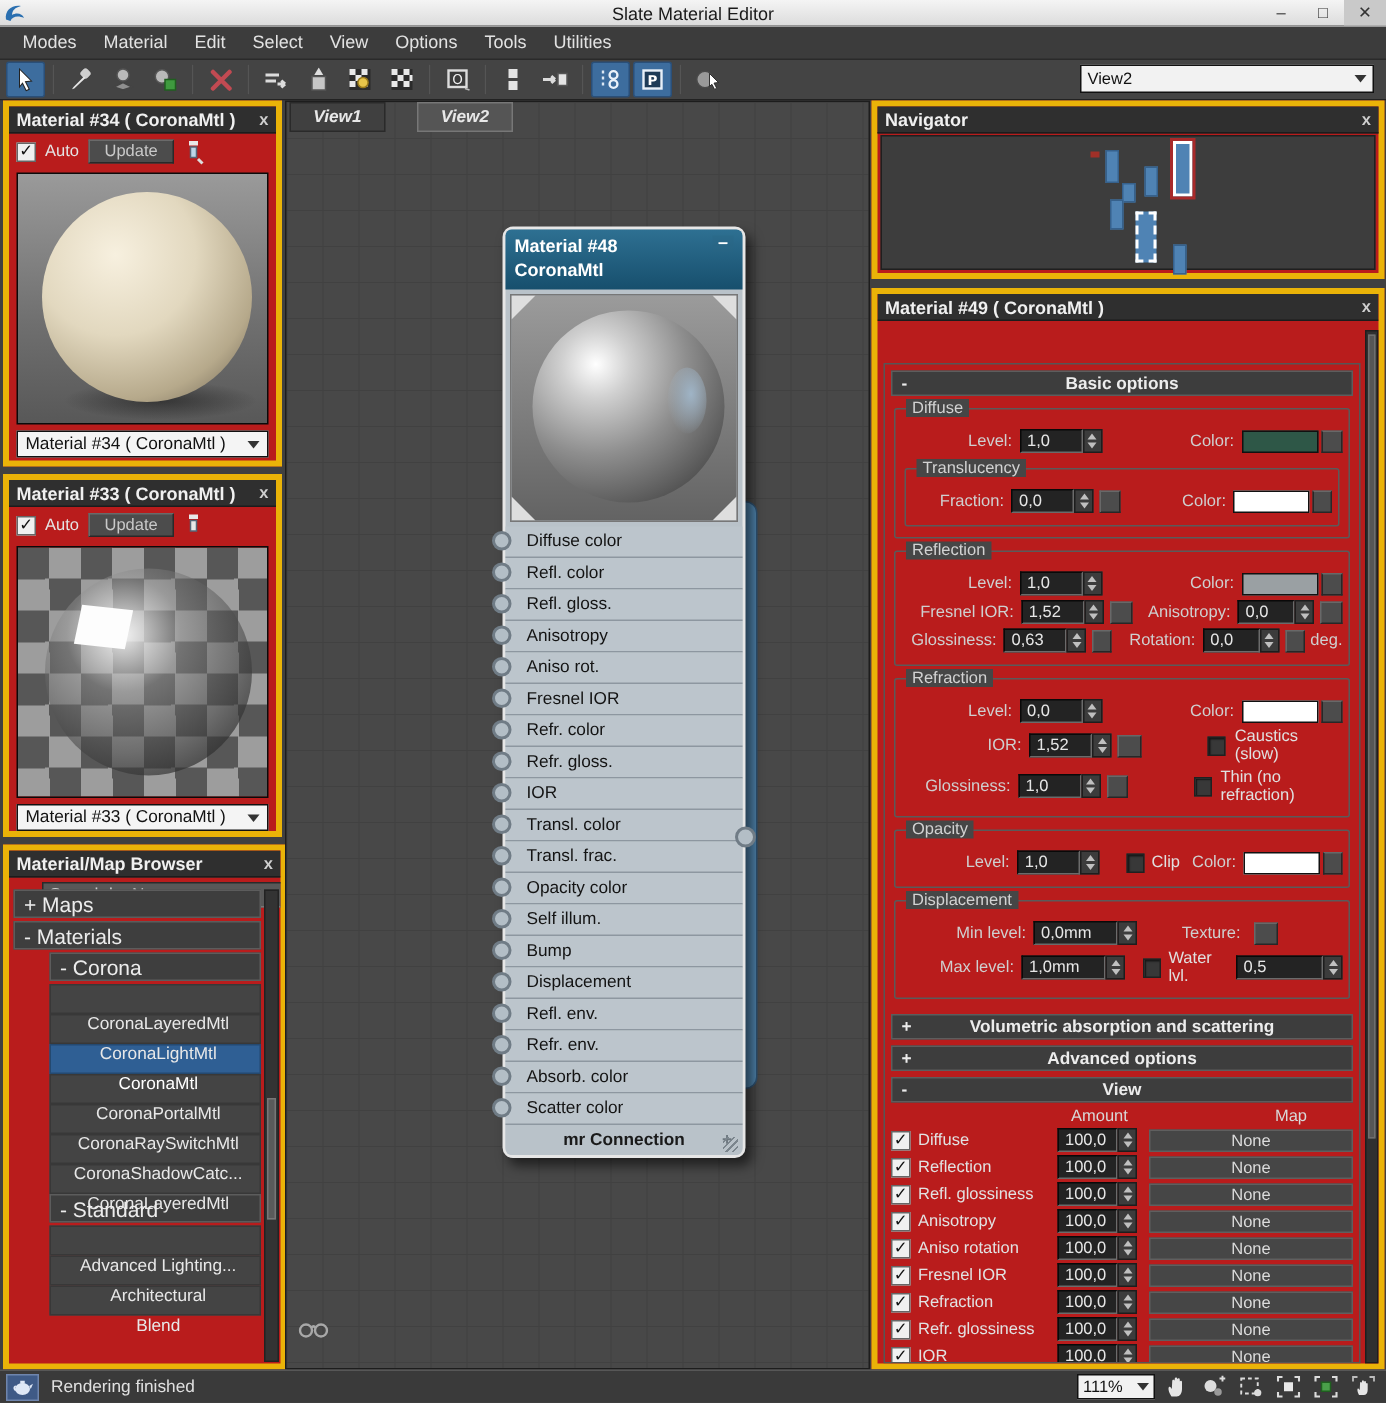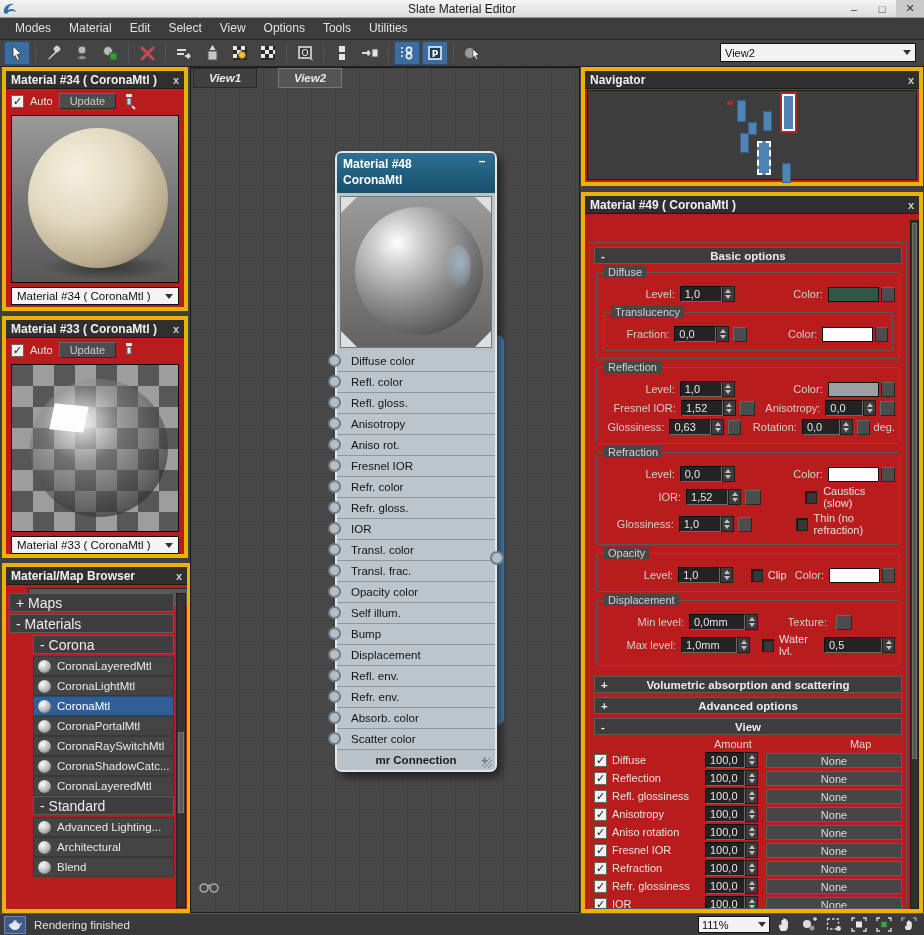--- a/index.html
+++ b/index.html
@@ -110,23 +110,23 @@
     border-right:7px solid transparent; border-top:8px solid #1f1f1f; margin-top:2px; }
   .search-input { flex:1; height:17px; background:#585858; border:1px solid #2a2a2a;
     border-bottom-color:#777; color:#dedede; font-size:11.5px; padding:0 4px;
     font-family:"Liberation Sans",sans-serif; }
   .search-input::placeholder { color:#d0d0d0; opacity:1; }
   .blist { position:absolute; left:3px; right:13px; top:26px; bottom:0; }
   .brollout { height:19px; background:#3e3e3e; border:1px solid #5c5c5c;
     display:flex; align-items:center; padding-left:6px; color:#ececec;
     font-size:14px; margin-bottom:2px; }
   .brollout.ind1 { margin-left:24px;text-align:center; }
-  .bitem { height:20px; display:flex; align-items:center; gap:6px; padding-left:4px;
+  .bitem { height:20px; display:flex; align-items:center; gap:20px; padding-left:4px;
     margin-left:24px; border:1px solid #383838; background:#444;
-    color:#e8e8e8; font-size:11.5px; }
+    color:#e8e8e8; font-size:11.5px;flex-direction:column; }
   .bitem.selected { background:#2f5f94; border-color:#244970; color:#fff; }
   .mat-sphere-icon { width:13px; height:13px; border-radius:50%;
     background:radial-gradient(circle at 35% 30%, #fdfdfd, #b9b9b9 55%, #5c5c5c); }
   .bscroll { position:absolute; right:1px; top:26px; bottom:1px; width:10px;
     background:#333; border:1px solid #222; }
   .bscroll .thumb { position:absolute; left:1px; right:1px; top:44%; height:26%;
     background:#5a5a5a; border:1px solid #777; }
 
   
   .center { left:190px; top:67px; width:390px; height:846px;
@@ -209,21 +209,21 @@
   .none-btn { flex:1; height:15px; background:#464646; border:1px solid #5f5f5f;
     color:#dcdcdc; text-align:center; font-size:11px; margin-left:8px; line-height:14px; }
 
   
   .statusbar { left:0; top:913px; width:924px; height:22px; background:#3a3a3a;
     border-top:1px solid #575757; display:flex; align-items:center; padding:0 4px; gap:8px; }
   .status-icon-cell { width:22px; height:18px; background:#3f5a86; border:1px solid #6f85ad;
     display:flex; align-items:center; justify-content:center; }
   .status-msg { color:#e0e0e0; font-size:11.5px; }
   .status-right { margin-left:auto; display:flex; align-items:center; gap:3px; }
-  .zoom-combo { width:72px; height:17px; background:#f2f2f2; color:#111;
+  .zoom-combo { width:52px; height:17px; background:#f2f2f2; color:#111;
     border:1px solid #111; display:flex; align-items:center; padding:0 3px; font-size:11px; }
   .sbtn { width:22px; height:19px; display:flex; align-items:center; justify-content:center; }
 </style>
 </head>
 <body>
 
 <div class="abs titlebar">
   <svg class="app-icon" viewBox="0 0 16 14">
     <path d="M2 11 C1 5 6 1 12 2 C8 3 6 5 6 8 C9 6 13 7 14 10 C10 8 6 9 5 12 Z" fill="#2a6fb0"></path>
   </svg>

